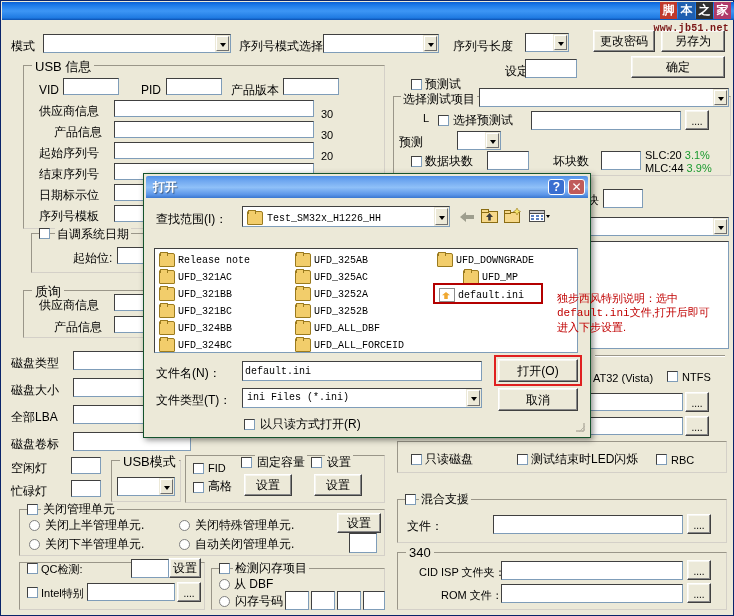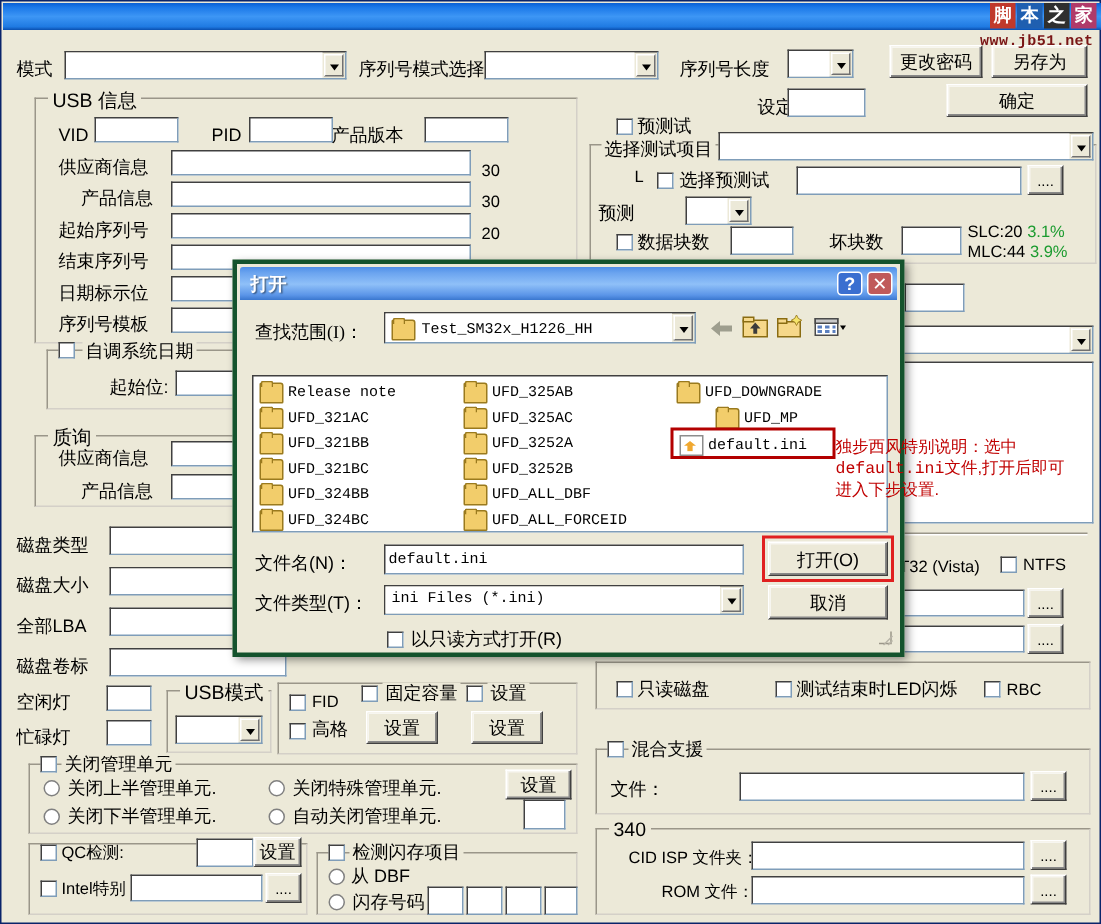--- a/index.html
+++ b/index.html
@@ -46,22 +46,22 @@
   .rad{position:absolute;width:11px;height:11px;border-radius:50%;background:#fff;
     border:1px solid #808080;box-sizing:border-box;}
   .grp{position:absolute;border:1px solid #d4d0c8;border-top-color:#9a9689;border-left-color:#9a9689;
     box-sizing:border-box;}
   .grp>.cap{position:absolute;top:-8px;left:8px;background:#ece9d8;padding:0 3px;font-size:13px;
     white-space:nowrap;}
   .sep{position:absolute;height:0;border-top:1px solid #9a9689;border-bottom:1px solid #fff;}
 
   
   .dlg{position:absolute;left:142px;top:172px;width:448px;height:265px;
-    background:#ece9d8;border:3px solid #14532d;box-sizing:border-box;
-    box-shadow:2px 2px 6px rgba(0,0,0,.45);z-index:40;margin-left:12px;}
+    background:#ece9d8;border:1px solid #14532d;box-sizing:border-box;
+    box-shadow:2px 2px 6px rgba(0,0,0,.45);z-index:40;}
   .dlg-tb{position:absolute;left:2px;top:2px;right:2px;height:22px;
     background:linear-gradient(180deg,#4f8fe8 0%,#6ba4ef 18%,#8fc0f8 52%,#5b95e8 85%,#3a77cf 100%);
     border-radius:2px 2px 0 0;}
   .dlg-title{position:absolute;left:7px;top:3px;color:#fff;font-size:12px;font-weight:bold;
     text-shadow:1px 1px 1px rgba(0,0,0,.45);}
   .tb-btn{position:absolute;top:3px;width:17px;height:16px;border-radius:3px;border:1px solid #fff;
     box-sizing:border-box;font-size:12px;font-weight:bold;color:#fff;text-align:center;line-height:14px;}
   .tb-help{right:23px;background:#3a6fd0;}
   .tb-close{right:3px;background:#c05a5a;}
   .dlg-body{position:absolute;left:2px;top:26px;right:2px;bottom:2px;}
@@ -129,21 +129,21 @@
   <div class="btn" style="left:660px;top:29px;width:64px;height:22px;">另存为</div>
   <div class="btn" style="left:630px;top:55px;width:94px;height:22px;">确定</div>
 
   <div class="grp" style="left:22px;top:64px;width:362px;height:164px;">
     <span class="cap">USB 信息</span>
   </div>
   <div class="lbl" style="left:38px;top:82px;">VID</div>
   <div class="tf" style="left:62px;top:77px;width:56px;height:17px;"></div>
   <div class="lbl" style="left:140px;top:82px;">PID</div>
   <div class="tf" style="left:165px;top:77px;width:56px;height:17px;"></div>
-  <div class="lbl" style="left:220px;top:82px;">产品版本</div>
+  <div class="lbl" style="left:230px;top:82px;">产品版本</div>
   <div class="tf" style="left:282px;top:77px;width:56px;height:17px;"></div>
 
   <div class="lbl" style="left:38px;top:103px;">供应商信息</div>
   <div class="tf" style="left:113px;top:99px;width:200px;height:17px;"></div>
   <div class="lbl sm" style="left:320px;top:106px;">30</div>
 
   <div class="lbl" style="left:53px;top:124px;">产品信息</div>
   <div class="tf" style="left:113px;top:120px;width:200px;height:17px;"></div>
   <div class="lbl sm" style="left:320px;top:127px;">30</div>
 
@@ -345,21 +345,21 @@
 
   <div class="dlg">
     <div class="dlg-tb">
       <div class="dlg-title">打开</div>
       <div class="tb-btn tb-help">?</div>
       <div class="tb-btn tb-close">✕</div>
     </div>
 
     <div class="dlg-body">
 
-      <div class="dlg-lab" style="left:10px;top:11px;font-family:Liberation Serif, serif;">查找范围(I)：</div>
+      <div class="dlg-lab" style="left:10px;top:11px;">查找范围(I)：</div>
       <div class="cb" style="left:96px;top:6px;width:208px;height:21px;">
         <div class="inner"></div>
         <div class="arw"></div>
       </div>
       <div style="position:absolute;left:101px;top:11px;display:flex;align-items:center;gap:4px;z-index:3;">
         <span class="ficon folder"></span>
         <span style="font-family:'Liberation Mono','DejaVu Sans Mono',monospace;font-size:10px;">Test_SM32x_H1226_HH</span>
       </div>
 
       <div style="position:absolute;left:312px;top:9px;width:18px;height:16px;">

